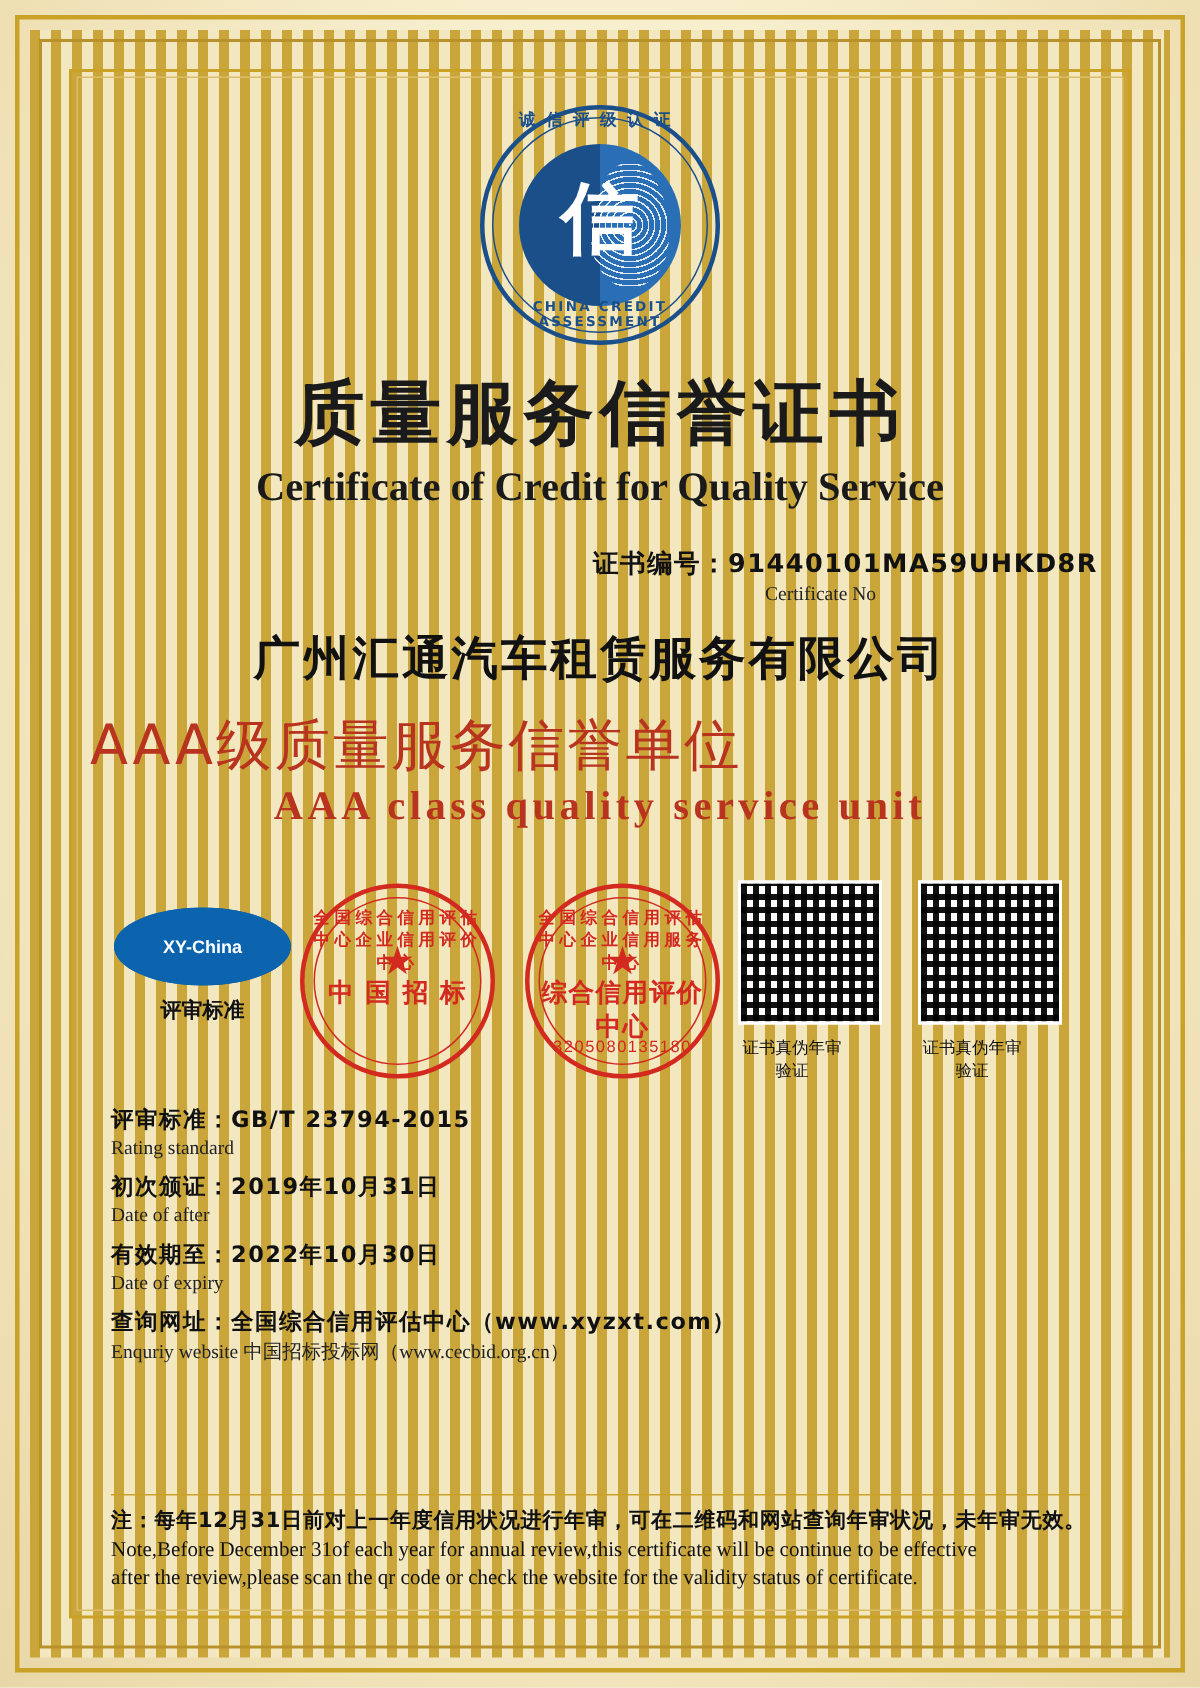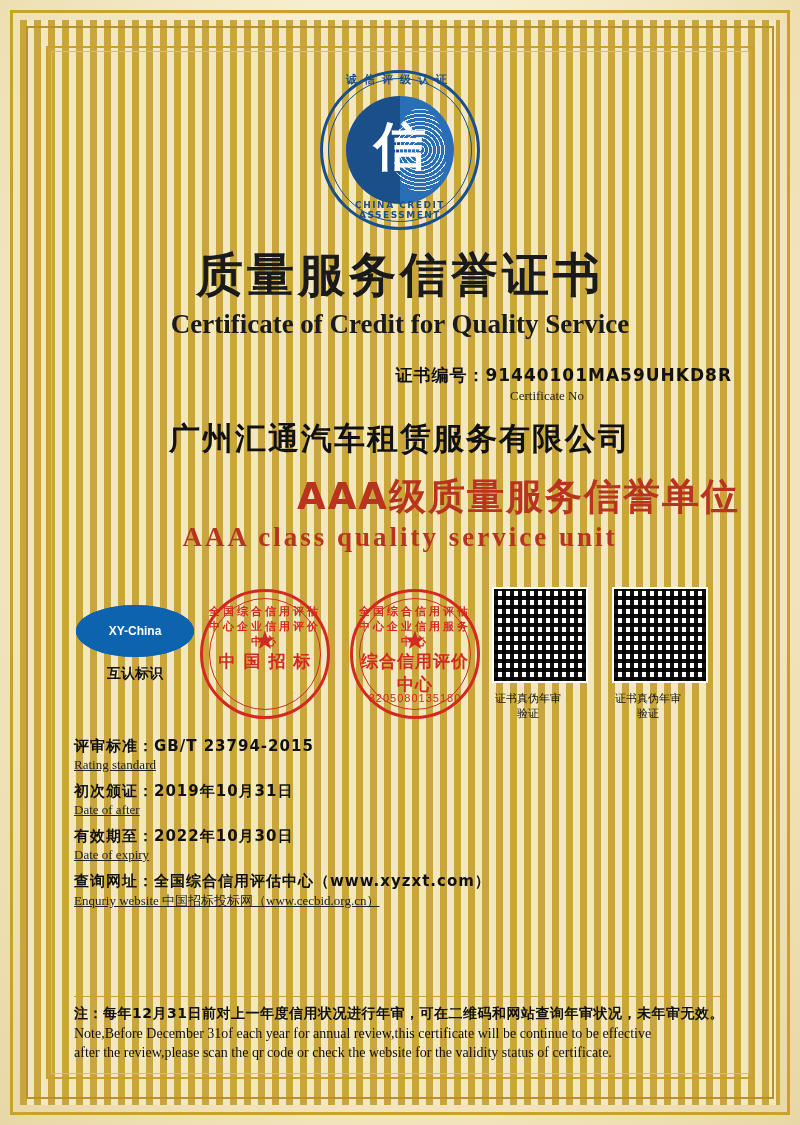--- a/index.html
+++ b/index.html
@@ -109,22 +109,22 @@
     padding-right:148px;
   }
 
   
   .company{
     text-align:center;margin-top:14px;
     font-family:"DejaVu Sans",sans-serif;font-weight:700;
     font-size:31px;letter-spacing:2px;color:#111;
   }
   .grade-cn{
-    text-align:right;margin-top:12px;
-    font-family:"DejaVu Sans",sans-serif;font-weight:700;
+    text-align:left;margin-top:12px;
+    font-family:"DejaVu Sans",sans-serif;font-weight:400;
     font-size:37px;letter-spacing:2px;color:#b8341f;
   }
   .grade-en{
     text-align:center;margin-top:0px;
     font-family:"Liberation Serif",serif;font-weight:700;
     font-size:27px;letter-spacing:3px;color:#b8341f;
   }
 
   
   .seals{
@@ -187,21 +187,21 @@
     font-family:"DejaVu Sans",sans-serif;font-size:11px;color:#111;
   }
 
   
   .details{margin-top:6px;padding-left:14px;}
   .row{margin-bottom:9px;}
   .row .cn{
     font-family:"DejaVu Sans",sans-serif;font-size:15px;color:#111;letter-spacing:1px;font-weight:700;
   }
   .row .en{
-    font-family:"Liberation Serif",serif;font-size:13px;color:#222;margin-top:1px;text-decoration:underline;
+    font-family:"Liberation Serif",serif;font-size:13px;color:#222;margin-top:1px;
   }
 
   
   .note{
     position:absolute;left:14px;right:14px;bottom:8px;
   }
   .note .line{
     border-top:1px solid #c9a227;margin-bottom:8px;
   }
   .note .n1{
@@ -243,21 +243,21 @@
     </div>
 
     <div class="company">广州汇通汽车租赁服务有限公司</div>
     <div class="grade-cn">AAA级质量服务信誉单位</div>
     <div class="grade-en">AAA class quality service unit</div>
 
     <div class="seals">
 
       <div class="seal-xy">
         <div class="xy-oval">XY-China</div>
-        <div class="xy-cap">互认标识</div>
+        <div class="xy-cap">评审标准</div>
       </div>
 
       <div class="stamp s1">
         <div class="inner-ring"></div>
         <div class="arc">全国综合信用评估中心企业信用评价中心</div>
         <div class="star">★</div>
         <div class="ctr">中 国 招 标</div>
         <div class="num"></div>
       </div>
 

